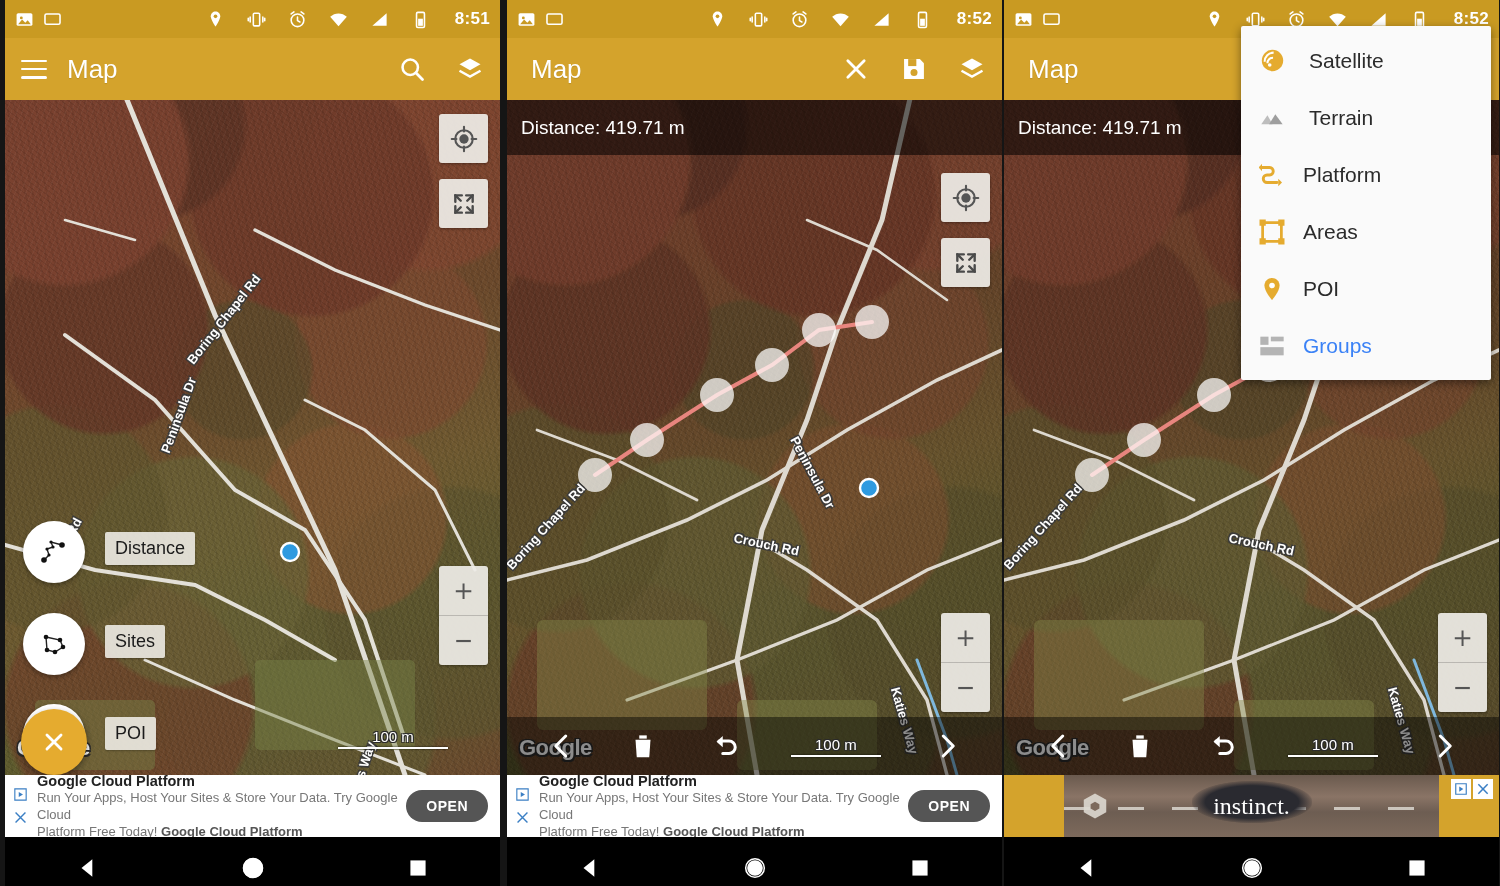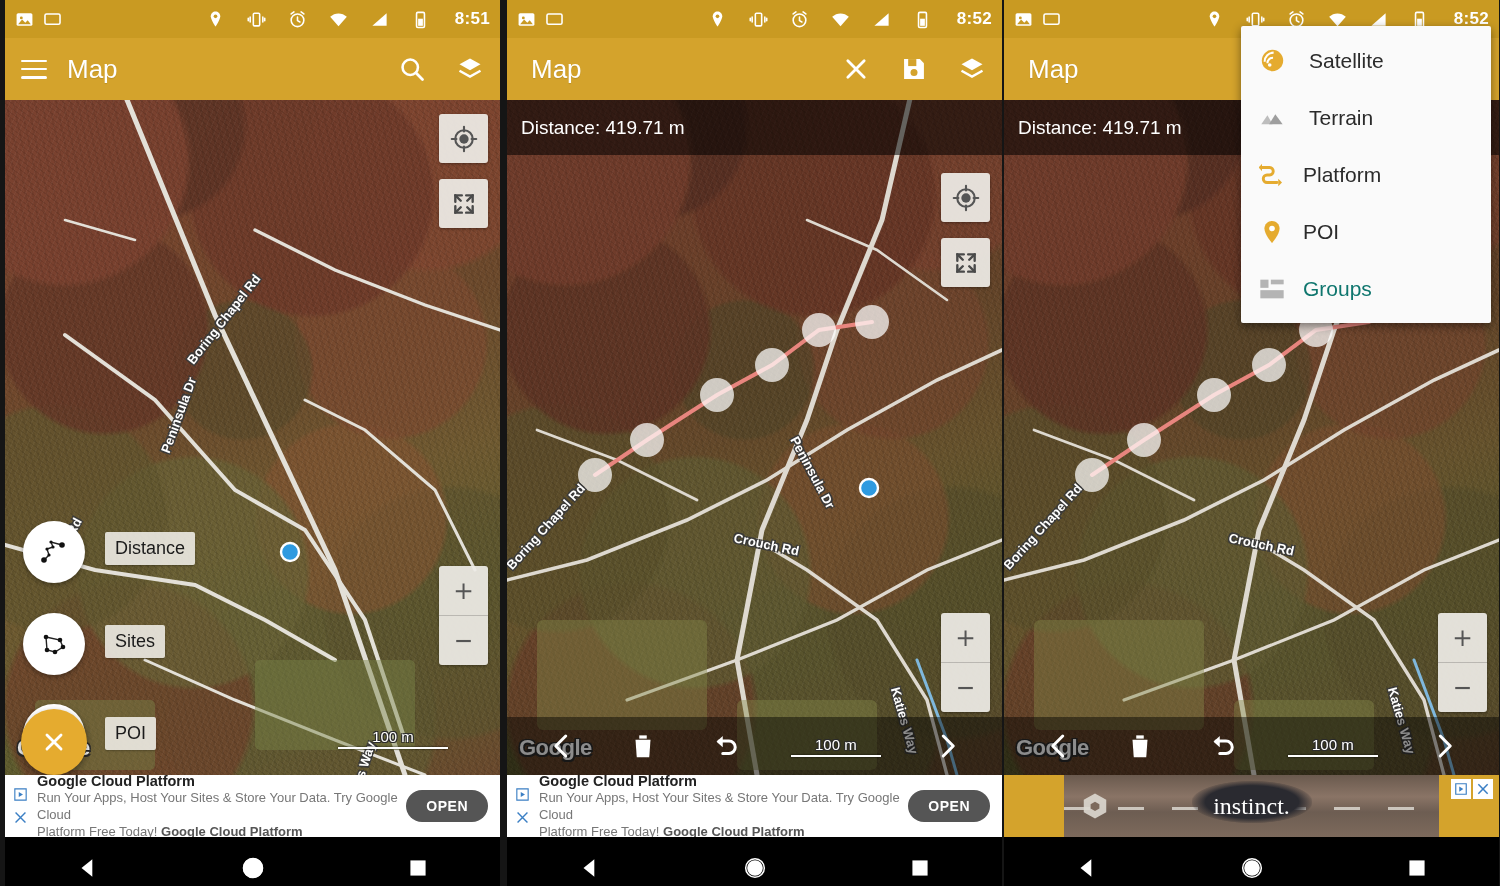--- a/index.html
+++ b/index.html
@@ -217,21 +217,21 @@
   
   .layers-menu {
     position:absolute; top: 26px; right: 8px; width: 250px;
     background:#fafafa; border-radius:2px;
     box-shadow: 0 3px 10px rgba(0,0,0,.45);
     padding: 6px 0; z-index: 50;
   }
   .lm-item { display:flex; align-items:center; height:57px; padding-left:16px; cursor:pointer; }
   .lm-ico { width:30px; height:30px; flex:none; display:flex; align-items:center; justify-content:center; }
   .lm-label { font-size:21px; color:#2b2b2b; margin-left:22px; }
-  .lm-item.disabled .lm-label { color:#0f766e; }
+  .lm-item.disabled .lm-label { color:#3b82f6; }
   .lm-item.tight .lm-label { margin-left:16px; }
 </style>
 </head>
 <body>
 
 <div class="stage">
 
   <div class="panel" id="panel-1">
 
     <div class="statusbar">
@@ -732,20 +732,32 @@
           <svg width="30" height="30" viewBox="0 0 24 24">
               <path d="M3 6h7a3 3 0 0 1 0 6H8a3 3 0 0 0 0 6h8" fill="none" stroke="#e5ab2f" stroke-width="2.3" stroke-linecap="round"></path>
               <path d="M4 3L1.5 6 4 9z" fill="#e5ab2f"></path>
               <path d="M17 15l3 3-3 3z" fill="#e5ab2f"></path>
             </svg>
         </span>
         <span class="lm-label">Platform</span>
       </div>
       <div class="lm-item tight">
         <span class="lm-ico">
+          <svg width="30" height="30" viewBox="0 0 24 24">
+              <rect x="4.5" y="4.5" width="15" height="15" fill="none" stroke="#e5ab2f" stroke-width="2.2"></rect>
+              <rect x="2" y="2" width="5" height="5" fill="#e5ab2f"></rect>
+              <rect x="17" y="2" width="5" height="5" fill="#e5ab2f"></rect>
+              <rect x="2" y="17" width="5" height="5" fill="#e5ab2f"></rect>
+              <rect x="17" y="17" width="5" height="5" fill="#e5ab2f"></rect>
+            </svg>
+        </span>
+        <span class="lm-label">Areas</span>
+      </div>
+      <div class="lm-item tight">
+        <span class="lm-ico">
           <svg width="28" height="28" viewBox="0 0 24 24">
               <path d="M12 2.5c-3.6 0-6.5 2.9-6.5 6.5 0 4.9 6.5 12.5 6.5 12.5s6.5-7.6 6.5-12.5c0-3.6-2.9-6.5-6.5-6.5z" fill="#e5ab2f"></path>
               <circle cx="12" cy="9" r="2.4" fill="#fff"></circle>
             </svg>
         </span>
         <span class="lm-label">POI</span>
       </div>
       <div class="lm-item tight disabled">
         <span class="lm-ico">
           <svg width="28" height="28" viewBox="0 0 24 24">

